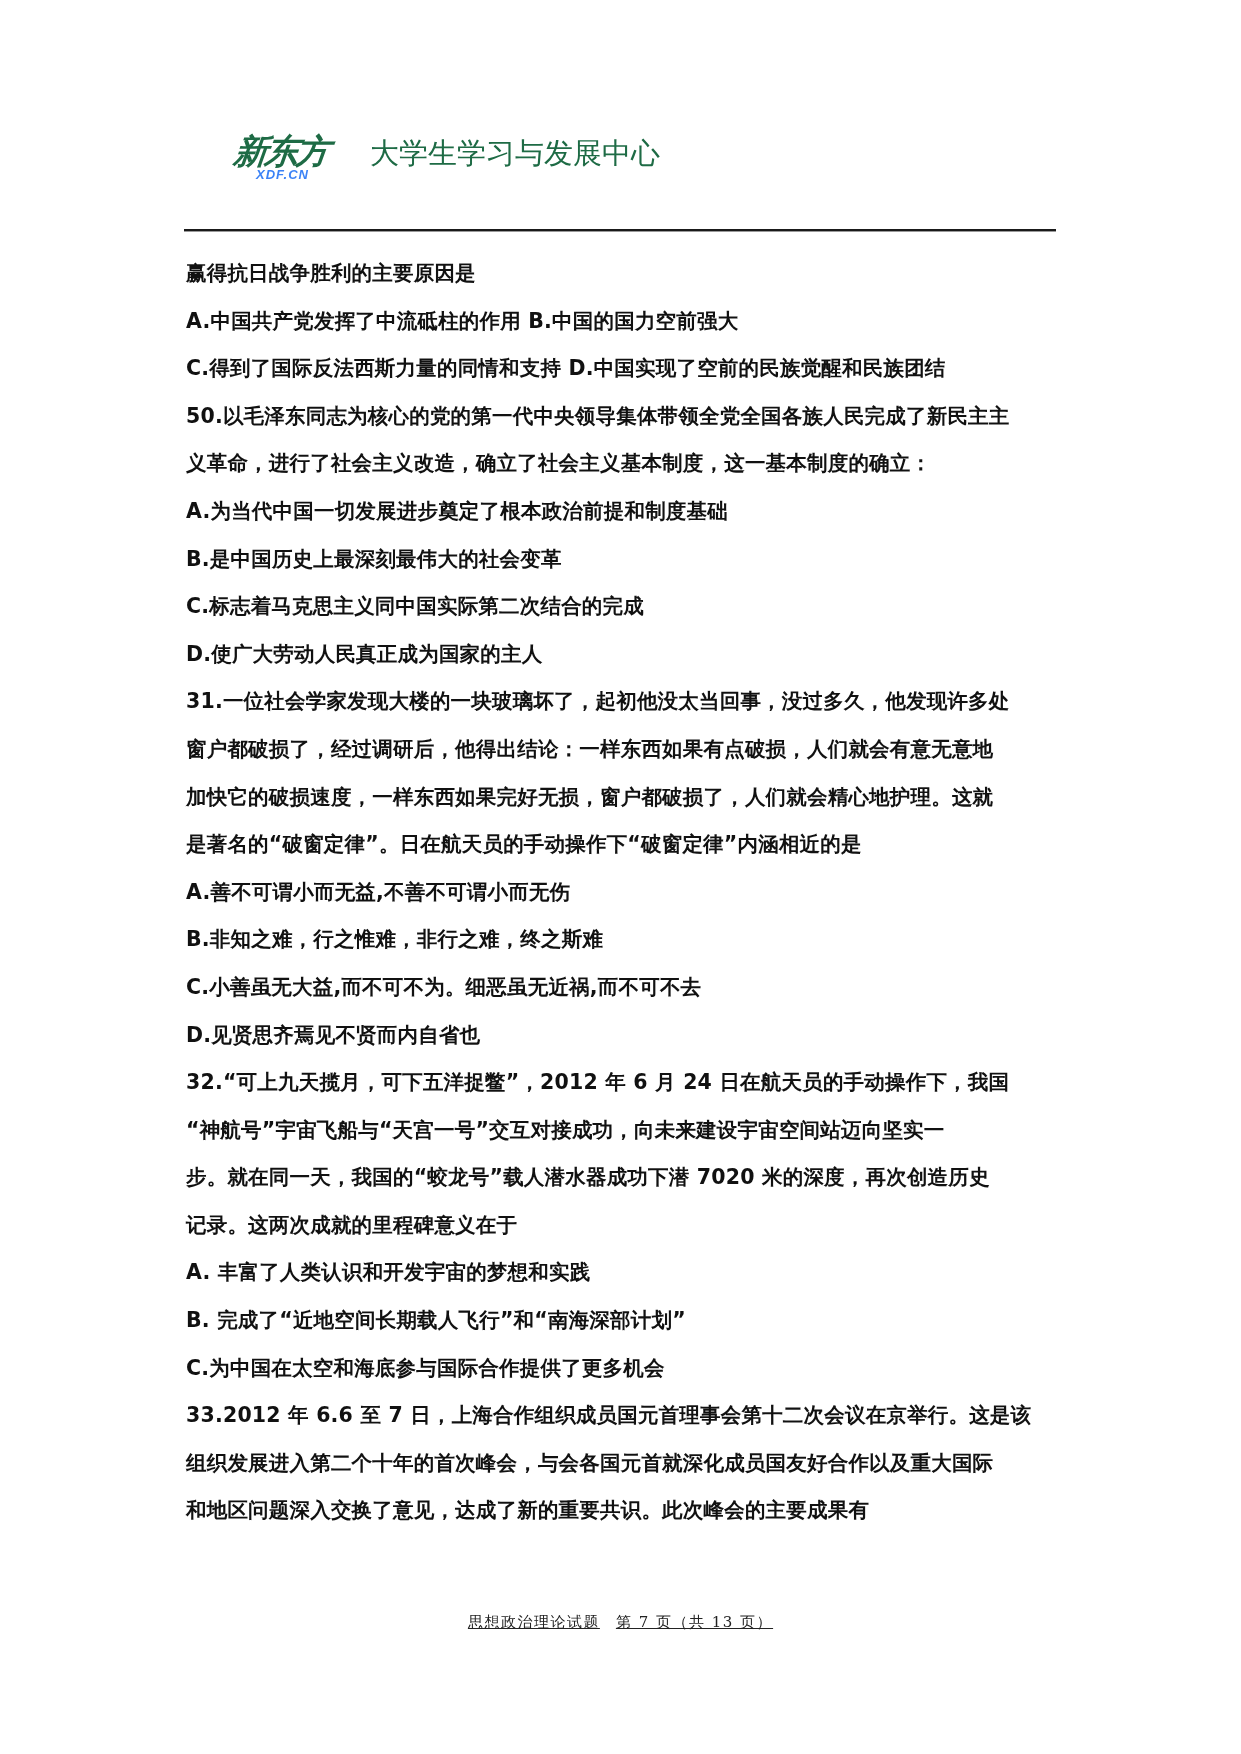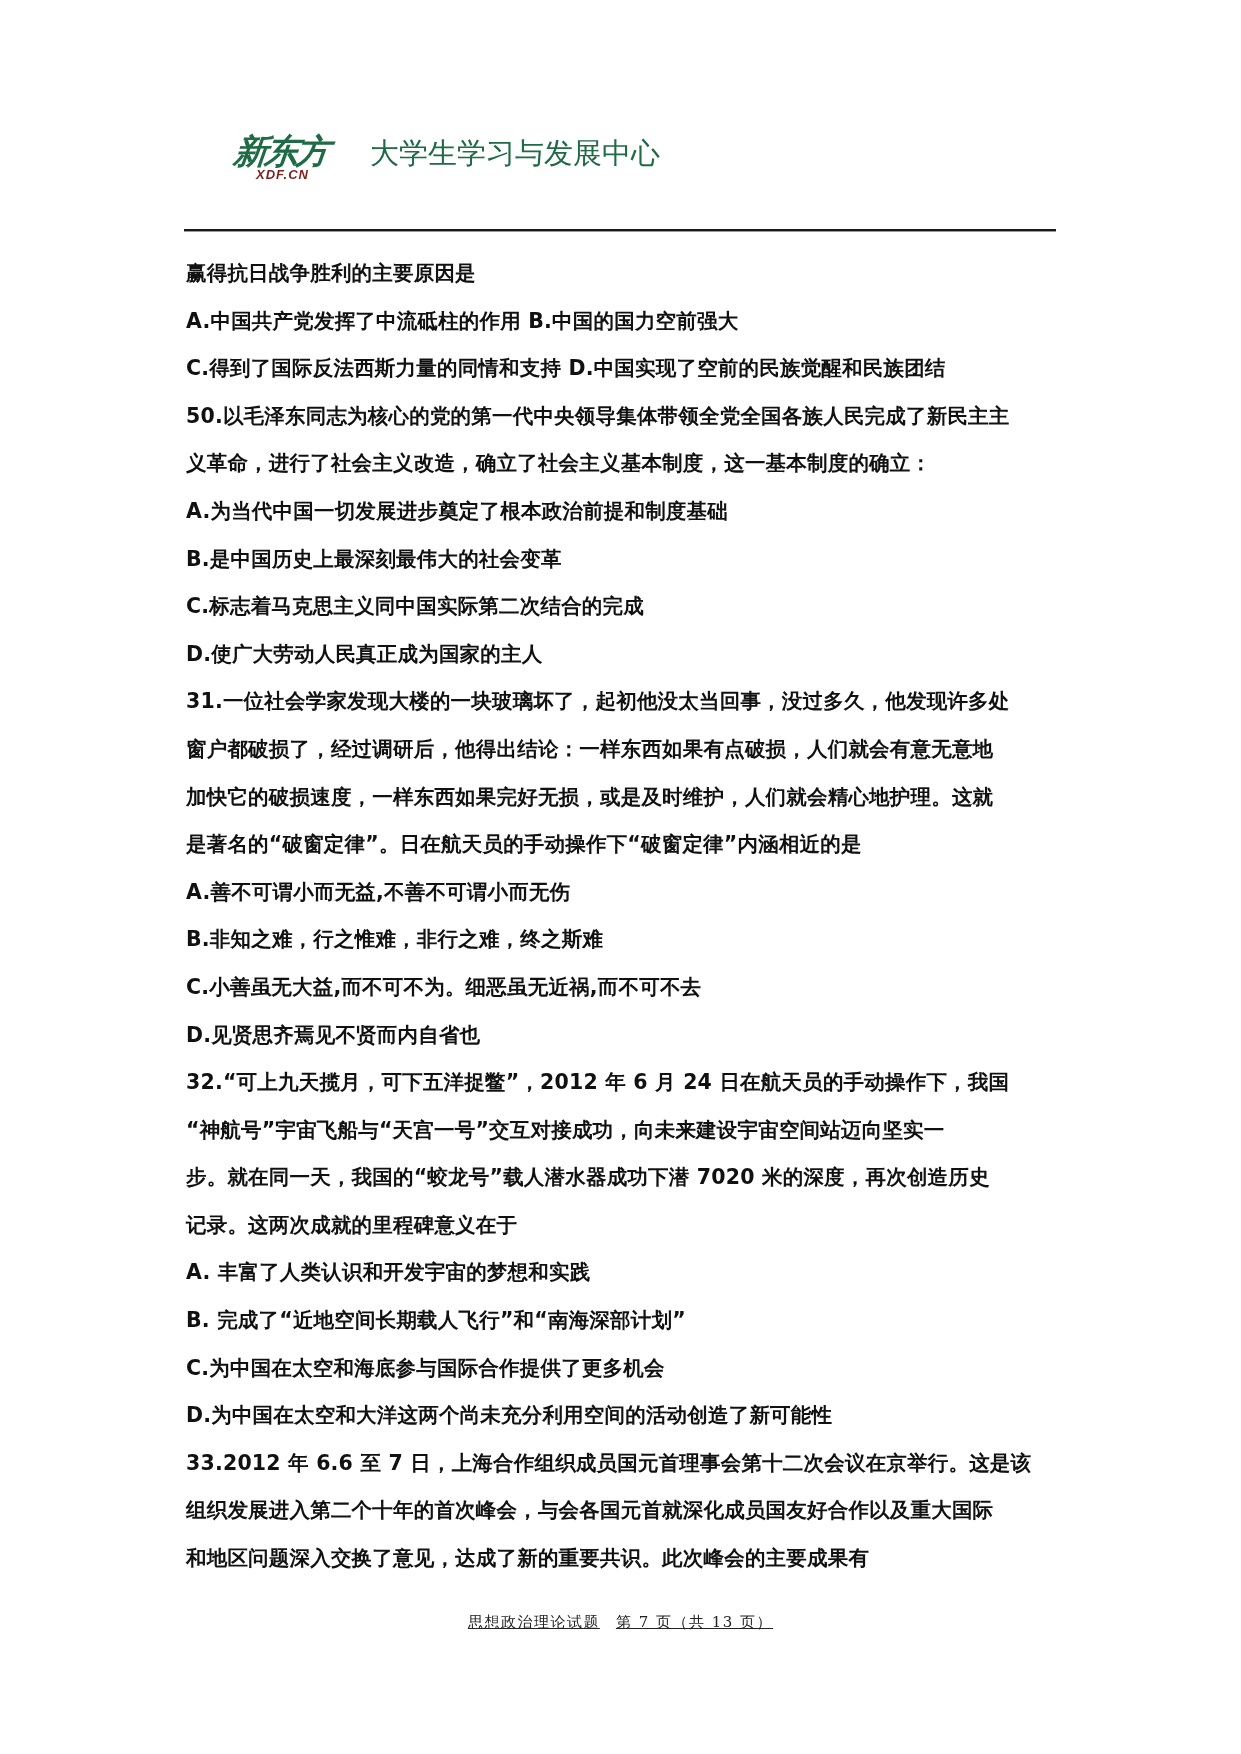--- a/index.html
+++ b/index.html
@@ -40,21 +40,21 @@
       line-height: 38px;
       transform: skewX(-6deg);
     }
     .logo-en {
       position: absolute;
       left: 22px;
       top: 35px;
       font-size: 13px;
       font-weight: bold;
       font-style: italic;
-      color: #7f1d1d;
+      color: #3b82f6;
       letter-spacing: 1px;
       line-height: 16px;
       font-family: "Liberation Sans", "DejaVu Sans", sans-serif;
     }
     .center-name {
       margin-left: 20px;
       margin-top: 4px;
       font-size: 29px;
       font-weight: normal;
       color: #1e6b45;
@@ -119,34 +119,33 @@
   <div class="line">A.中国共产党发挥了中流砥柱的作用 B.中国的国力空前强大</div>
   <div class="line">C.得到了国际反法西斯力量的同情和支持 D.中国实现了空前的民族觉醒和民族团结</div>
   <div class="line">50.以毛泽东同志为核心的党的第一代中央领导集体带领全党全国各族人民完成了新民主主</div>
   <div class="line">义革命，进行了社会主义改造，确立了社会主义基本制度，这一基本制度的确立：</div>
   <div class="line">A.为当代中国一切发展进步奠定了根本政治前提和制度基础</div>
   <div class="line">B.是中国历史上最深刻最伟大的社会变革</div>
   <div class="line">C.标志着马克思主义同中国实际第二次结合的完成</div>
   <div class="line">D.使广大劳动人民真正成为国家的主人</div>
   <div class="line">31.一位社会学家发现大楼的一块玻璃坏了，起初他没太当回事，没过多久，他发现许多处</div>
   <div class="line">窗户都破损了，经过调研后，他得出结论：一样东西如果有点破损，人们就会有意无意地</div>
-  <div class="line">加快它的破损速度，一样东西如果完好无损，或是及时维护，人们就会精心地护理。这就</div>
+  <div class="line">加快它的破损速度，一样东西如果完好无损，窗户都破损了，人们就会精心地护理。这就</div>
   <div class="line">是著名的“破窗定律”。日在航天员的手动操作下“破窗定律”内涵相近的是</div>
   <div class="line">A.善不可谓小而无益,不善不可谓小而无伤</div>
   <div class="line">B.非知之难，行之惟难，非行之难，终之斯难</div>
   <div class="line">C.小善虽无大益,而不可不为。细恶虽无近祸,而不可不去</div>
   <div class="line">D.见贤思齐焉见不贤而内自省也</div>
   <div class="line">32.“可上九天揽月，可下五洋捉鳖”，2012 年 6 月 24 日在航天员的手动操作下，我国</div>
   <div class="line">“神航号”宇宙飞船与“天宫一号”交互对接成功，向未来建设宇宙空间站迈向坚实一</div>
   <div class="line">步。就在同一天，我国的“蛟龙号”载人潜水器成功下潜 7020 米的深度，再次创造历史</div>
   <div class="line">记录。这两次成就的里程碑意义在于</div>
   <div class="line">A. 丰富了人类认识和开发宇宙的梦想和实践</div>
   <div class="line">B. 完成了“近地空间长期载人飞行”和“南海深部计划”</div>
   <div class="line">C.为中国在太空和海底参与国际合作提供了更多机会</div>
-  <div class="line">D.为中国在太空和大洋这两个尚未充分利用空间的活动创造了新可能性</div>
   <div class="line">33.2012 年 6.6 至 7 日，上海合作组织成员国元首理事会第十二次会议在京举行。这是该</div>
   <div class="line">组织发展进入第二个十年的首次峰会，与会各国元首就深化成员国友好合作以及重大国际</div>
   <div class="line">和地区问题深入交换了意见，达成了新的重要共识。此次峰会的主要成果有</div>
 </div>
 
 <div class="footer">
   <span>思想政治理论试题</span><span>第 7 页（共 13 页）</span>
 </div>
 
 </body></html>

